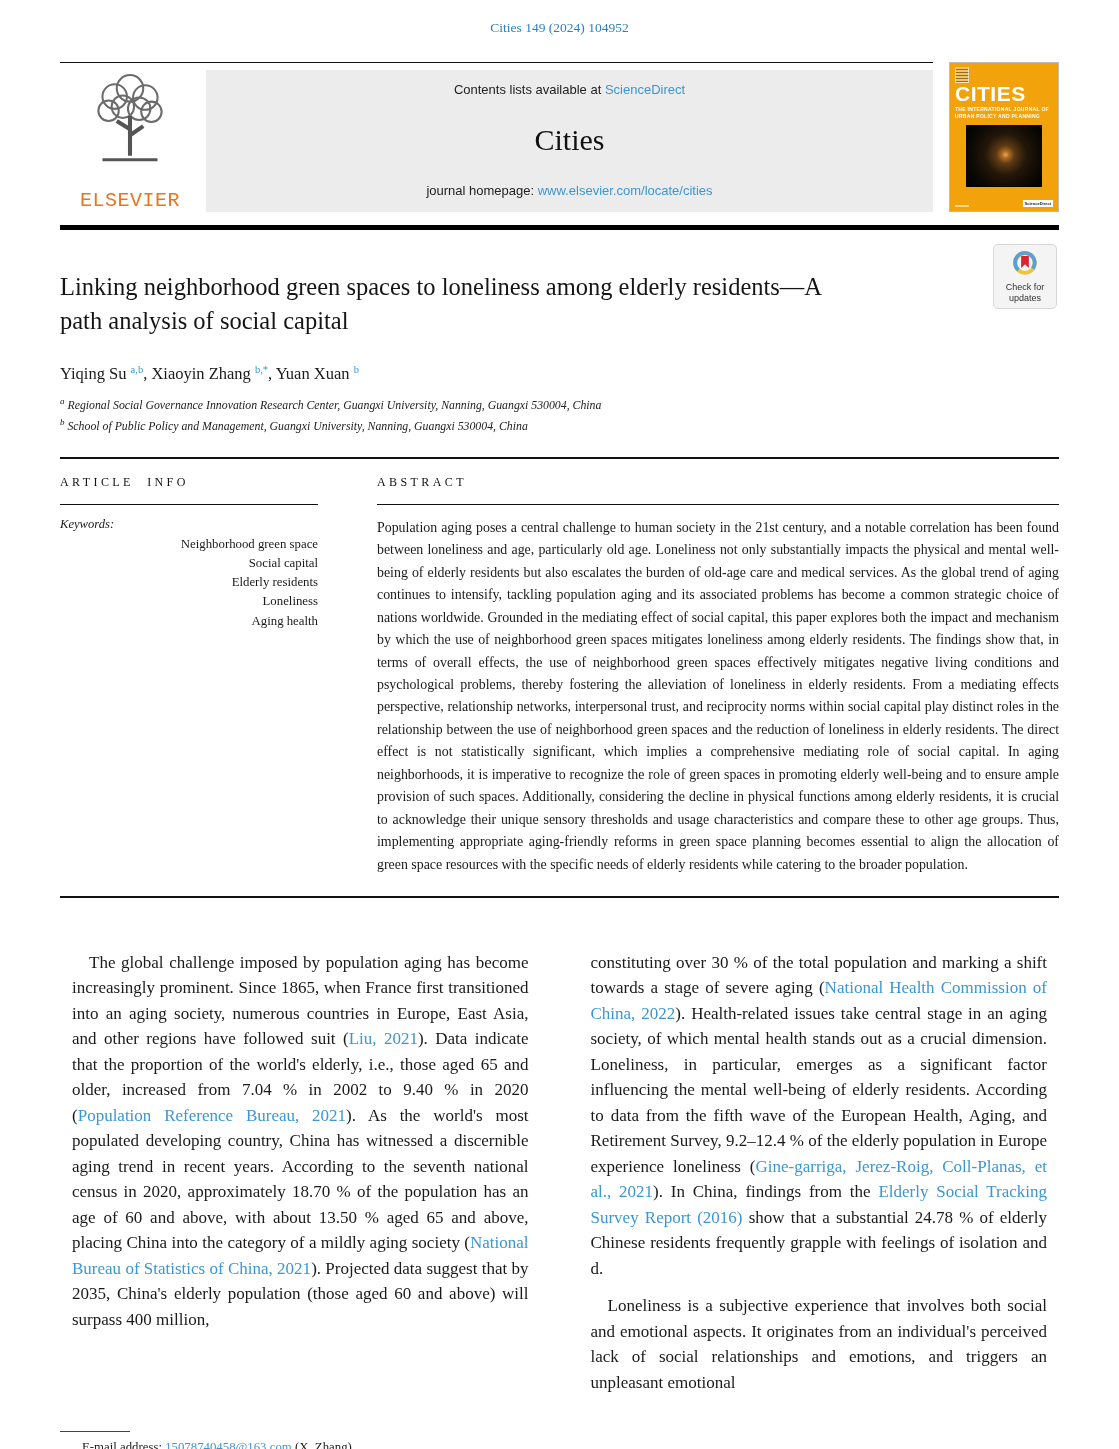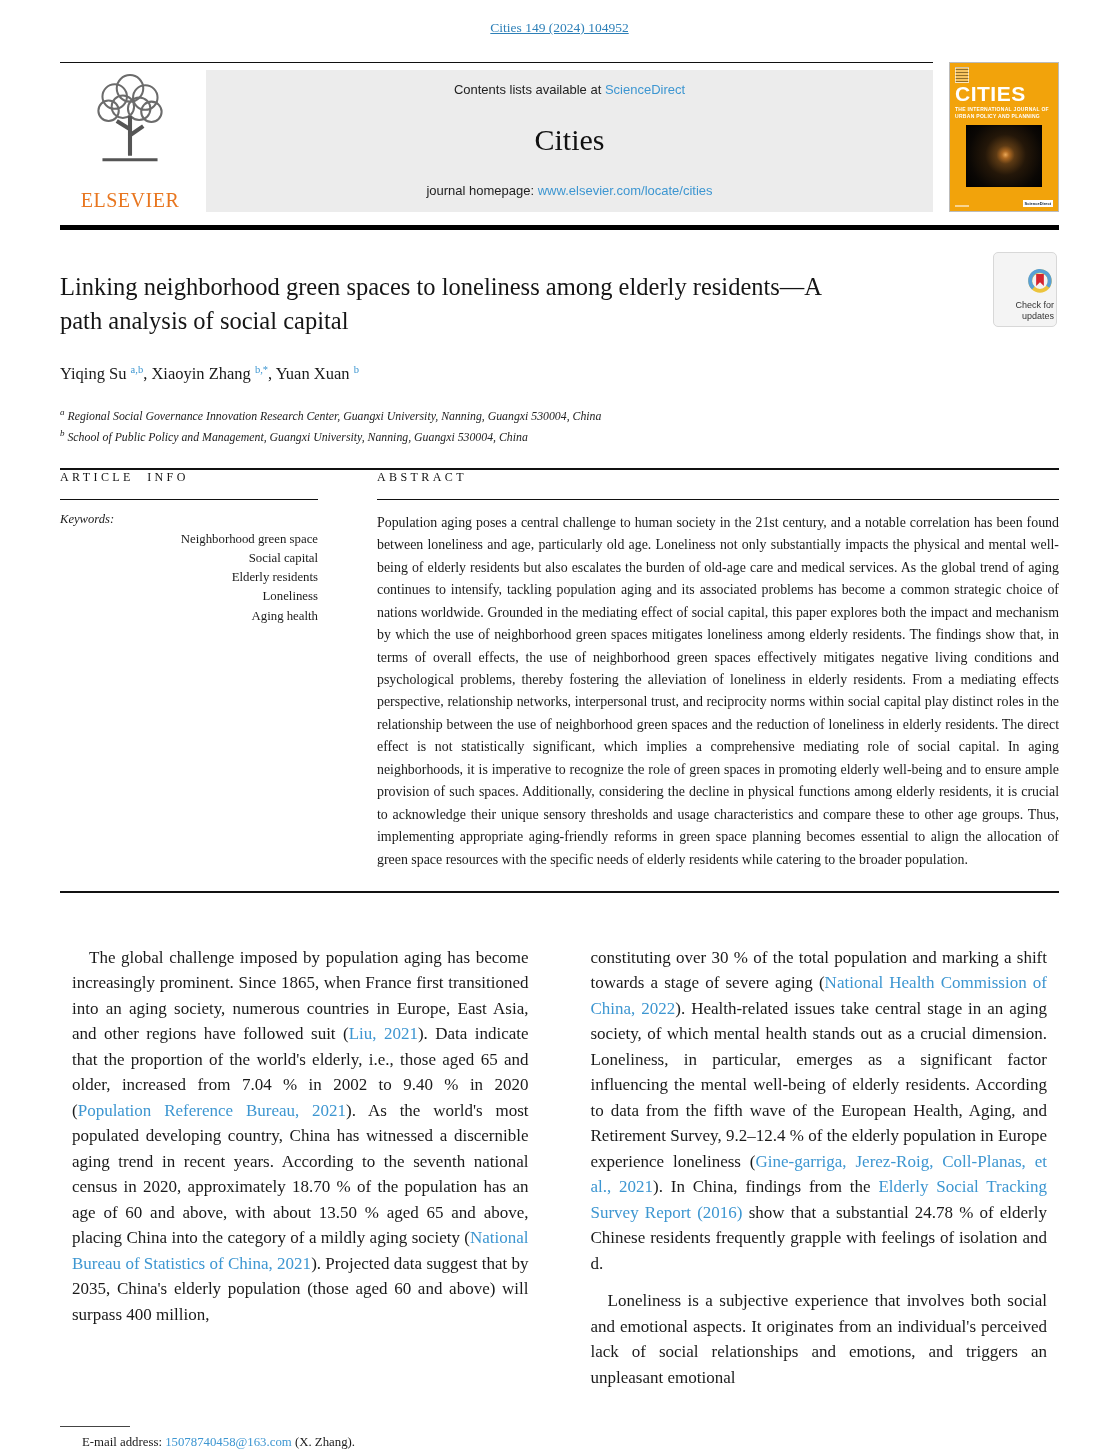--- a/index.html
+++ b/index.html
@@ -6,60 +6,60 @@
   body{
     width:1119px;height:1449px;background:#fff;overflow:hidden;position:relative;
     font-family:"Liberation Serif",serif;color:#1a1a1a;
   }
   .lnk{color:var(--link-blue,#3d96d1);cursor:pointer;text-decoration:none;}
   .it{}
   sup{font-size:62%;line-height:0;}
   .content{margin:0 60px;width:999px;}
 
   
-  .citation{padding-top:20px;text-align:center;font-size:13.5px;color:var(--citation-blue,#2e80b8);text-decoration:underline;}
+  .citation{padding-top:20px;text-align:center;font-size:13.5px;color:var(--citation-blue,#2e80b8);}
 
   
   .banner{display:flex;margin-top:26px;align-items:flex-start;}
   .banner-main{flex:1;border-top:1.6px solid #111;padding-top:7px;display:flex;}
   .elsevier-col{width:140px;flex:none;display:flex;flex-direction:column;align-items:center;justify-content:space-between;height:142px;padding-right:6px;}
-  .elsevier-word{font-size:20px;letter-spacing:.5px;color:var(--elsevier-orange,#e8761f);font-family:Liberation Serif, serif;text-align:center;}
+  .elsevier-word{font-size:20px;letter-spacing:.5px;color:var(--elsevier-orange,#e8761f);font-family:Liberation Mono, monospace;text-align:center;}
   .gray-box{flex:1;background:var(--banner-gray,#ececec);height:116px;display:flex;flex-direction:column;align-items:center;justify-content:space-between;padding:12px 0 14px;}
   .contents-line,.homepage-line{font-family:"Liberation Sans",sans-serif;font-size:13px;color:#222;text-align:center;}
   .journal-name{font-size:30px;color:#111;}
   .cover{width:108px;height:148px;flex:none;margin-left:16px;background:var(--cover-orange,#f2a30b);border:1px solid #bbb;position:relative;overflow:hidden;}
   .cover-stamp{position:absolute;top:4px;left:5px;width:12px;height:14px;background:rgba(255,255,255,.35);border:1px solid rgba(255,255,255,.6);
     background-image:repeating-linear-gradient(0deg,rgba(60,40,0,.55) 0 1px,transparent 1px 3px);}
   .cover-title{margin-top:20px;padding:0 5px;font-family:"Liberation Sans",sans-serif;font-weight:bold;font-size:21px;color:#fff;letter-spacing:.5px;line-height:1;}
   .cover-subtitle{padding:2px 5px 0;font-family:"Liberation Sans",sans-serif;font-size:5px;font-weight:bold;color:#fff;letter-spacing:.3px;line-height:1.35;}
   .cover-image{width:76px;height:62px;margin:5px auto 0;background:
     radial-gradient(circle at 52% 48%, #eaa757 0, #b06a22 7%, #5c3a14 18%, #241709 40%, #0a0704 72%, #000 100%);
     box-shadow:inset 0 0 2px #000;}
   .cover-bottom{position:absolute;bottom:4px;left:5px;right:5px;display:flex;justify-content:space-between;align-items:flex-end;}
   .cover-issn{width:14px;height:2px;background:rgba(255,255,255,.55);}
   .cover-sd{background:#fff;color:#123;font-family:"Liberation Sans",sans-serif;font-size:4px;font-weight:bold;padding:1px 2px;}
   .thick-rule{height:5px;background:#000;margin-top:13px;}
 
   
   .article-head{position:relative;padding-top:28px;}
-  .update-badge{position:absolute;right:2px;top:22px;width:58px;background:#f4f4f4;border:1px solid #d8d8d8;border-radius:5px;text-align:right;padding:14px 2px 4px;}
+  .update-badge{position:absolute;right:2px;top:14px;width:58px;background:#f4f4f4;border:1px solid #d8d8d8;border-radius:5px;text-align:center;padding:4px 2px 4px;}
   .badge-text{font-family:"Liberation Sans",sans-serif;font-size:9px;line-height:1.2;color:#333;margin-top:1px;}
   .title{margin:12px 0 0;font-size:24.5px;font-weight:400;line-height:1.38;width:770px;color:#151515;}
   .authors{margin-top:26px;font-size:16.5px;}
   .authors sup{font-size:10.5px;}
-  .affils{margin-top:22px;font-size:11.8px;font-style:italic;line-height:1.8;color:#222;}
+  .affils{margin-top:11px;font-size:11.8px;font-style:italic;line-height:1.8;color:#222;}
   .affils sup{font-size:9px;}
 
   .rule{background:#111;}
   .rule.full{height:1.5px;margin-top:20px;}
   .rule.sub{height:1.3px;margin:14px 0 12px;}
   .rule.short{width:70px;height:1px;background:#444;margin-bottom:8px;}
 
   
-  .info-section{display:flex;}
+  .info-section{display:flex;padding-top:16px;}
   .info-left{width:258px;margin-right:59px;flex:none;}
   .info-right{flex:1;}
   .sec-heading{font-size:12px;letter-spacing:3.4px;word-spacing:7px;color:#111;}
   .kw-label{font-style:italic;font-size:12.6px;margin-bottom:3px;}
   .kw{font-size:12.8px;line-height:1.5;text-align:right;}
   .abstract-text{margin:0;font-size:13.9px;line-height:1.615;text-align:justify;padding-bottom:16px;}
   .rule.after-abs{height:1.5px;margin-top:4px;}
 
   
   .body-cols{display:flex;gap:38px;margin-top:40px;}

